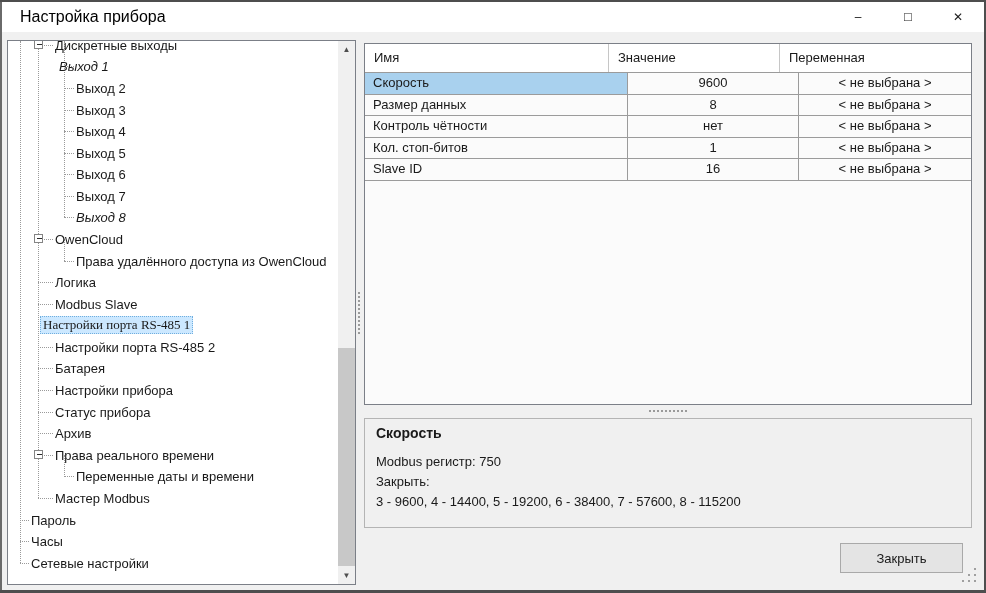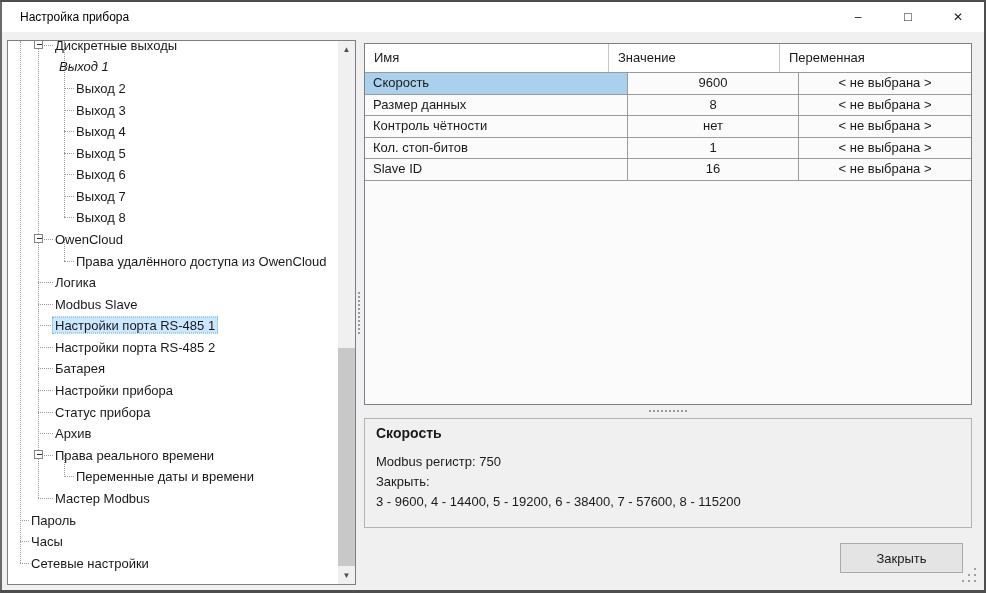--- a/index.html
+++ b/index.html
@@ -2,21 +2,21 @@
 <html style="--tree-sel-bg: #cce8ff; --tree-sel-border: #70aede; --cell-sel-bg: #a9d1ee; --titlebar-bg: #ffffff; --dialog-bg: #f0f0f0;"><head>
 <meta charset="utf-8">
 <style>
   html,body{margin:0;padding:0;background:#d0d0d0;}
   *{box-sizing:border-box;font-family:"Liberation Sans","DejaVu Sans",sans-serif;}
   .window{
     position:relative;width:986px;height:593px;background:#f0f0f0;overflow:hidden;
     box-shadow: inset 0 2px 0 0 #4e4e4e, inset 0 -3px 0 0 #4e4e4e, inset 2px 0 0 0 #6a6a6a, inset -2px 0 0 0 #4e4e4e;
   }
   .titlebar{position:absolute;left:2px;top:2px;right:2px;height:30px;background:#ffffff;display:flex;align-items:center;}
-  .title-text{font-size:12px;color:#000;margin-left:18px;}
+  .title-text{font-size:16px;color:#000;margin-left:18px;}
   .tb-buttons{position:absolute;right:1px;top:0;height:30px;display:flex;}
   .tb-btn{width:50px;height:30px;display:flex;align-items:center;justify-content:center;color:#1a1a1a;font-size:12px;cursor:default;}
   .tb-btn .glyph{line-height:1;}
   .tb-btn .sq{font-size:13px;margin-top:-2px;}
 
   
   .tree-panel{position:absolute;left:7px;top:40px;width:349px;height:545px;background:#fff;border:1px solid #7b7f87;}
   .tree-view{position:absolute;left:0;top:0;bottom:0;right:17px;overflow:hidden;}
   .trow{position:absolute;left:0;right:0;font-size:13px;color:#191919;}
   .trow .lbl{position:absolute;top:50%;transform:translateY(-50%);white-space:nowrap;padding:1px 3px;}
@@ -119,21 +119,21 @@
           <span class="lbl" style="left: 65px;">Выход 5</span>
         </div>
         <div class="trow" style="top: 122.48px; height: 21.58px;">
           <span class="stub" style="left: 56px; width: 10px;"></span>
           <span class="lbl" style="left: 65px;">Выход 6</span>
         </div>
         <div class="trow" style="top: 144.06px; height: 21.58px;">
           <span class="stub" style="left: 56px; width: 10px;"></span>
           <span class="lbl" style="left: 65px;">Выход 7</span>
         </div>
-        <div class="trow" style="top: 165.64px; height: 21.58px;">
+        <div class="trow" style="top: 165.64px; height: 21.58px; font-style: italic;">
           <span class="stub" style="left: 56px; width: 10px;"></span>
           <span class="lbl" style="left: 65px;">Выход 8</span>
         </div>
         <div class="trow" style="top: 187.22px; height: 21.58px;">
           <span class="stub" style="left: 36px; width: 9px;"></span>
           <span class="expbox" style="left: 26px;">
             <i></i>
           </span>
           <span class="lbl" style="left: 44px;">OwenCloud</span>
         </div>
@@ -144,21 +144,21 @@
         <div class="trow" style="top: 230.38px; height: 21.58px;">
           <span class="stub" style="left: 30px; width: 15px;"></span>
           <span class="lbl" style="left: 44px;">Логика</span>
         </div>
         <div class="trow" style="top: 251.96px; height: 21.58px;">
           <span class="stub" style="left: 30px; width: 15px;"></span>
           <span class="lbl" style="left: 44px;">Modbus Slave</span>
         </div>
         <div class="trow" style="top: 273.54px; height: 21.58px;">
           <span class="stub" style="left: 30px; width: 15px;"></span>
-          <span class="lbl sel" style="left: 44px;">Настройки порта RS-485 1</span>
+          <span class="lbl sel" style="left: 32px; font-family: Liberation Serif, serif;">Настройки порта RS-485 1</span>
         </div>
         <div class="trow" style="top: 295.12px; height: 21.58px;">
           <span class="stub" style="left: 30px; width: 15px;"></span>
           <span class="lbl" style="left: 44px;">Настройки порта RS-485 2</span>
         </div>
         <div class="trow" style="top: 316.7px; height: 21.58px;">
           <span class="stub" style="left: 30px; width: 15px;"></span>
           <span class="lbl" style="left: 44px;">Батарея</span>
         </div>
         <div class="trow" style="top: 338.28px; height: 21.58px;">

